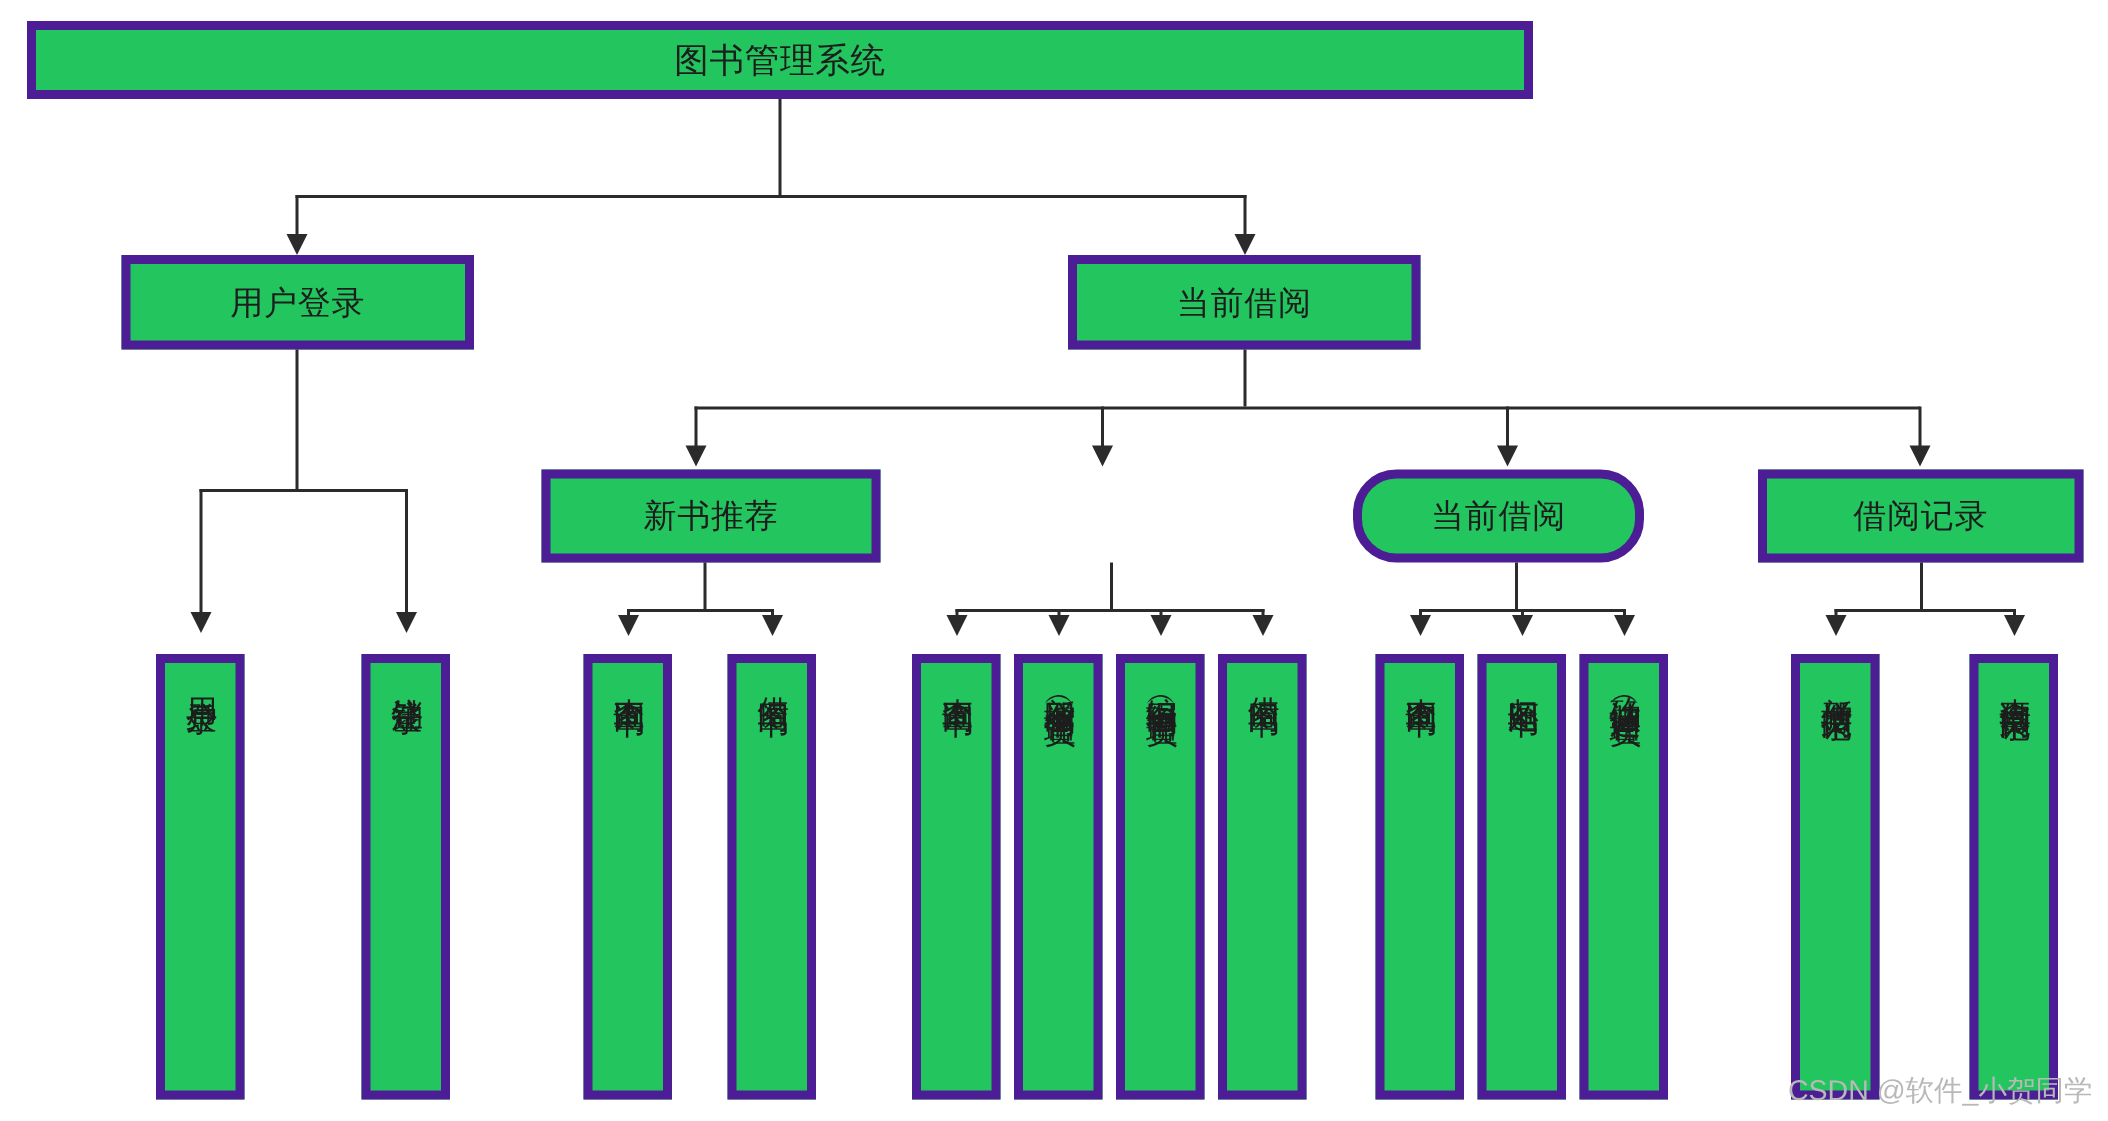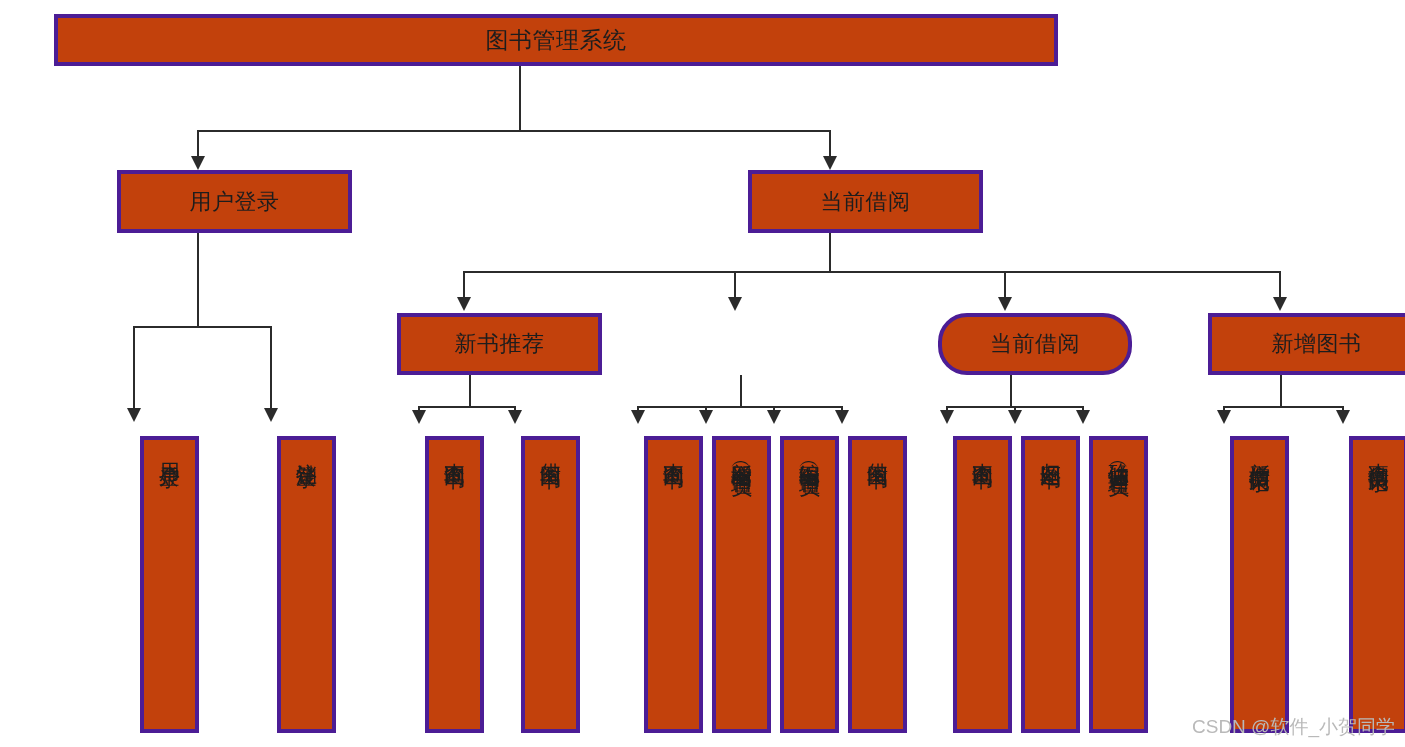--- a/index.html
+++ b/index.html
@@ -15,26 +15,25 @@
     width: 1405px;
     height: 747px;
     background: #ffffff;
     overflow: hidden;
   }
 
   
   .node {
     position: absolute;
     box-sizing: border-box;
-    background: #c2410c;
-    border: 4px solid #4c1d95;
+    background: #22c55e;
+    border: 6px solid #4c1d95;
     display: flex;
     align-items: center;
     justify-content: center;
-    margin-left: 36px;
   }
   .node .label {
     color: #1d1d1d;
     font-size: 22px;
     line-height: 1.25;
     letter-spacing: 0.5px;
     white-space: nowrap;
   }
 
   
@@ -127,28 +126,28 @@
 
   <div class="vline" style="left:734px; top:271px; height:28px;"></div>
   <div class="arrow" style="left:728px; top:297px;"></div>
 
   <div class="vline" style="left:1004px; top:271px; height:28px;"></div>
   <div class="arrow" style="left:998px; top:297px;"></div>
 
   <div class="vline" style="left:1279px; top:271px; height:28px;"></div>
   <div class="arrow" style="left:1273px; top:297px;"></div>
 
-  <div class="node h" style="left:361px; top:313px; width:205px; height:62px;">
+  <div class="node h" style="left:361px; top:313px; width:226px; height:62px;">
     <span class="label">新书推荐</span>
   </div>
   <div class="node h" style="left:902px; top:313px; width:194px; height:62px;border-radius:29px;">
     <span class="label">当前借阅</span>
   </div>
   <div class="node h" style="left:1172px; top:313px; width:217px; height:62px;">
-    <span class="label">新增图书</span>
+    <span class="label">借阅记录</span>
   </div>
 
   <div class="vline" style="left:469px; top:375px; height:31px;"></div>
   <div class="hline" style="left:418px; top:406px; width:97px;"></div>
   <div class="vline" style="left:418px; top:406px; height:6px;"></div>
   <div class="arrow" style="left:412px; top:410px;"></div>
   <div class="vline" style="left:514px; top:406px; height:6px;"></div>
   <div class="arrow" style="left:508px; top:410px;"></div>
 
   <div class="vline" style="left:740px; top:375px; height:31px;"></div>

